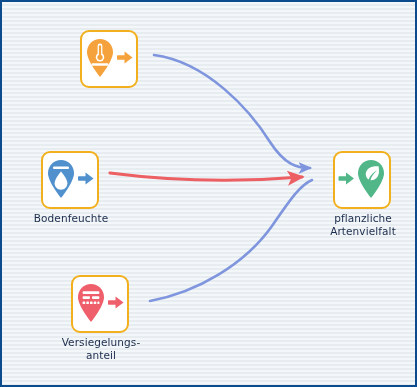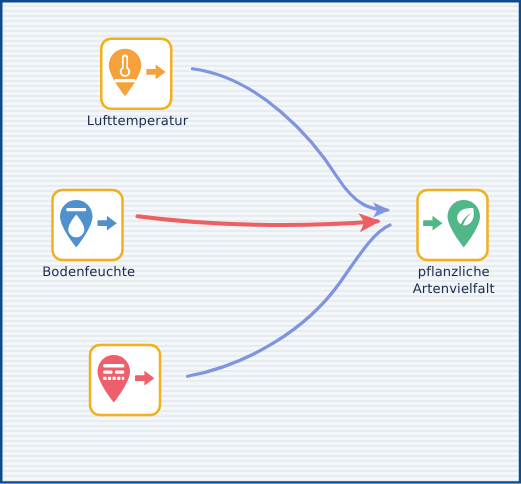--- a/index.html
+++ b/index.html
@@ -101,21 +101,20 @@
       <circle cx="16" cy="20.3" r="4.2" fill="#ffffff"></circle>
       <rect x="14.9" y="8.2" width="2.2" height="12" rx="1.1" fill="#f5a23c"></rect>
       <circle cx="16" cy="20.3" r="2.6" fill="#f5a23c"></circle>
       <rect x="7.5" y="26.2" width="17" height="2.6" rx="1.1" fill="#ffffff"></rect>
       <g fill="#f5a23c">
         <rect x="33" y="18.2" width="9.5" height="4.6" rx="0.7"></rect>
         <path d="M40.5 14.6 L48.5 20.5 L40.5 26.4 Z"></path>
       </g>
     </svg>
   </div>
-  <div class="node-label" id="label-lufttemperatur">Lufttemperatur</div>
 
   <div class="node" id="node-bodenfeuchte">
     <svg class="node-icon-svg" width="50" height="44" viewBox="0 0 50 44" xmlns="http://www.w3.org/2000/svg">
       <path d="M16 2 C8.8 2 3 7.9 3 15.2 C3 24 16 40 16 40 C16 40 29 24 29 15.2 C29 7.9 23.2 2 16 2 Z" fill="#4f90cd"></path>
       <rect x="8" y="8.4" width="16" height="2.6" rx="1.1" fill="#ffffff"></rect>
       <path d="M16 13.6 C16 13.6 9.6 21 9.6 25.3 C9.6 28.9 12.5 31.8 16 31.8 C19.5 31.8 22.4 28.9 22.4 25.3 C22.4 21 16 13.6 16 13.6 Z" fill="#ffffff"></path>
       <g fill="#4f90cd">
         <rect x="33" y="18.2" width="9.5" height="4.6" rx="0.7"></rect>
         <path d="M40.5 14.6 L48.5 20.5 L40.5 26.4 Z"></path>
       </g>
@@ -135,20 +134,22 @@
         <rect x="15" y="19.4" width="2.6" height="2.6" rx="0.6"></rect>
         <rect x="18.7" y="19.4" width="2.6" height="2.6" rx="0.6"></rect>
         <rect x="22.4" y="19.4" width="2" height="2.6" rx="0.6"></rect>
       </g>
       <g fill="#ef5f6b">
         <rect x="33" y="18.2" width="9.5" height="4.6" rx="0.7"></rect>
         <path d="M40.5 14.6 L48.5 20.5 L40.5 26.4 Z"></path>
       </g>
     </svg>
   </div>
+  <div class="node-label" id="label-versiegelungsanteil">Versiegelungs-
+anteil</div>
 
   <div class="node" id="node-pflanzliche-artenvielfalt">
     <svg class="node-icon-svg" width="50" height="44" viewBox="0 0 50 44" xmlns="http://www.w3.org/2000/svg">
       <g fill="#52b788">
         <rect x="1.5" y="18.2" width="9.5" height="4.6" rx="0.7"></rect>
         <path d="M9 14.6 L17 20.5 L9 26.4 Z"></path>
       </g>
       <path d="M34 2 C26.8 2 21 7.9 21 15.2 C21 24 34 40 34 40 C34 40 47 24 47 15.2 C47 7.9 41.2 2 34 2 Z" fill="#52b788"></path>
       <path d="M41.6 8.4 C41.6 8.4 33.6 7.6 30.2 12 C27.6 15.4 28.8 19.8 31.6 21.4 C33.4 17.2 36.6 14 40.4 12.2 C37.2 14.8 34.6 18.2 33.4 22.2 C37.2 23 41 19.8 41.8 15.6 C42.4 12.4 41.6 8.4 41.6 8.4 Z" fill="#ffffff"></path>
     </svg>

